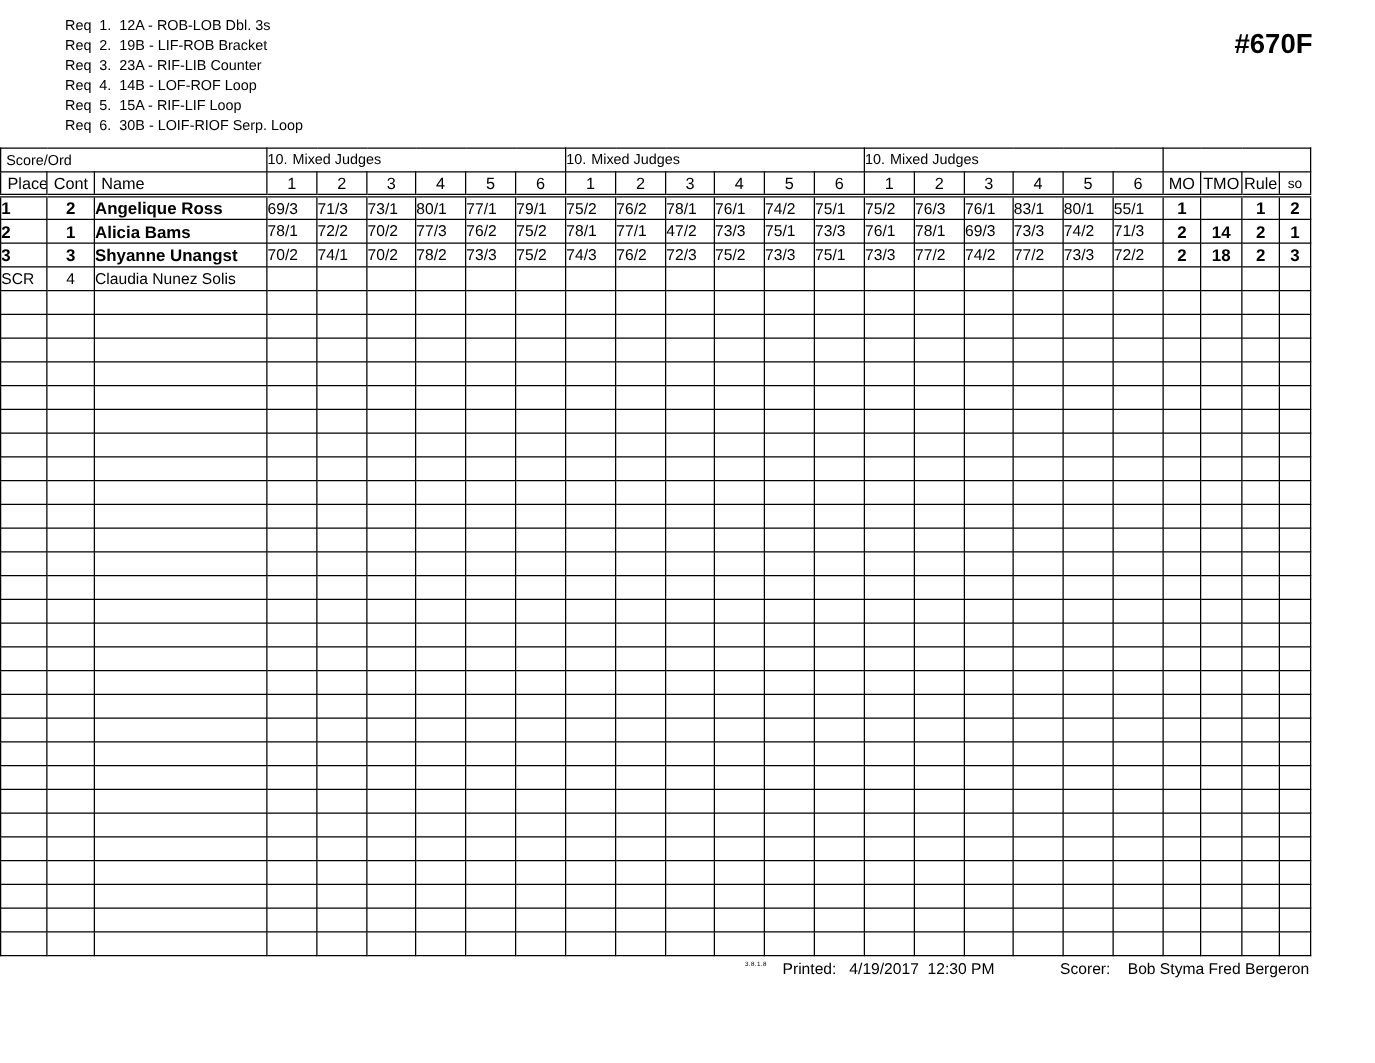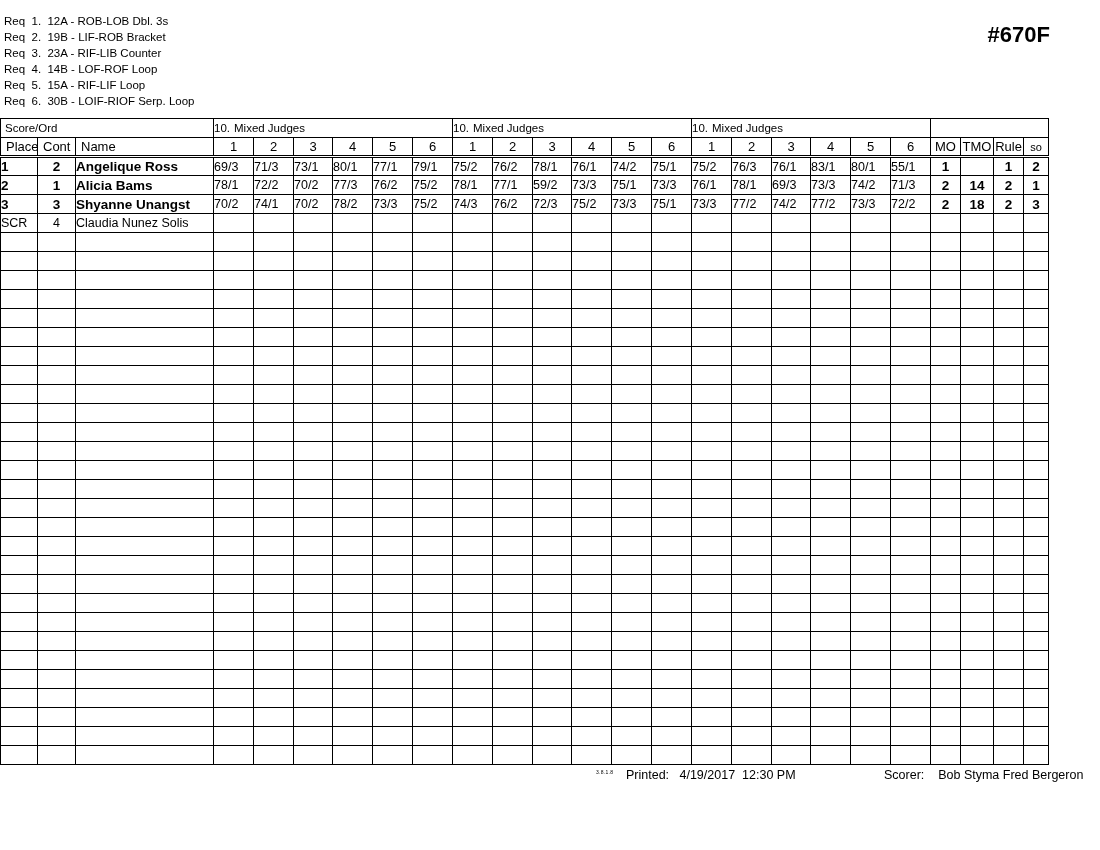--- a/index.html
+++ b/index.html
@@ -4,21 +4,21 @@
 <style>
   * { box-sizing: border-box; }
   html, body {
     margin: 0; padding: 0;
     width: 1100px; height: 850px;
     background: #ffffff;
     font-family: "Liberation Sans", sans-serif;
     color: #000000;
     overflow: hidden;
   }
-  .page { position: relative; width: 1100px; height: 600px; }
+  .page { position: relative; width: 1100px; height: 600px; padding-left: 48px; }
 
   
   .header { position: relative; height: 118px; }
 
   .reqs {
     position: absolute; left: 4px; top: 13px;
     font-size: 11.5px; line-height: 16px;
   }
   .req-line { white-space: pre; }
 
@@ -88,21 +88,21 @@
   
   .footer {
     position: absolute; left: 0; top: 767px; width: 1048px;
     height: 20px; font-size: 12.5px;
   }
   .ver {
     position: absolute; left: 596px; top: 2px;
     font-size: 5px; letter-spacing: .3px;
   }
   .printed { position: absolute; left: 626px; top: 1px; white-space: pre; }
-  .scorer  { position: absolute; left: 884px; top: 1px; white-space: pre; }
+  .scorer  { position: absolute; left: 848px; top: 1px; white-space: pre; }
 </style>
 </head>
 <body>
 
 <div class="page">
 
   <div class="header">
 
     <div class="reqs">
         <div class="req-line">Req  1.  12A - ROB-LOB Dbl. 3s</div>
@@ -226,21 +226,21 @@
           <td class="c-cont">1</td>
           <td class="c-name">Alicia Bams</td>
           <td class="c-score">78/1</td>
           <td class="c-score">72/2</td>
           <td class="c-score">70/2</td>
           <td class="c-score">77/3</td>
           <td class="c-score">76/2</td>
           <td class="c-score sep-r">75/2</td>
           <td class="c-score">78/1</td>
           <td class="c-score">77/1</td>
-          <td class="c-score">59/2</td>
+          <td class="c-score">47/2</td>
           <td class="c-score">73/3</td>
           <td class="c-score">75/1</td>
           <td class="c-score sep-r">73/3</td>
           <td class="c-score">76/1</td>
           <td class="c-score">78/1</td>
           <td class="c-score">69/3</td>
           <td class="c-score">73/3</td>
           <td class="c-score">74/2</td>
           <td class="c-score sep-r">71/3</td>
           <td class="c-stat">2</td>

